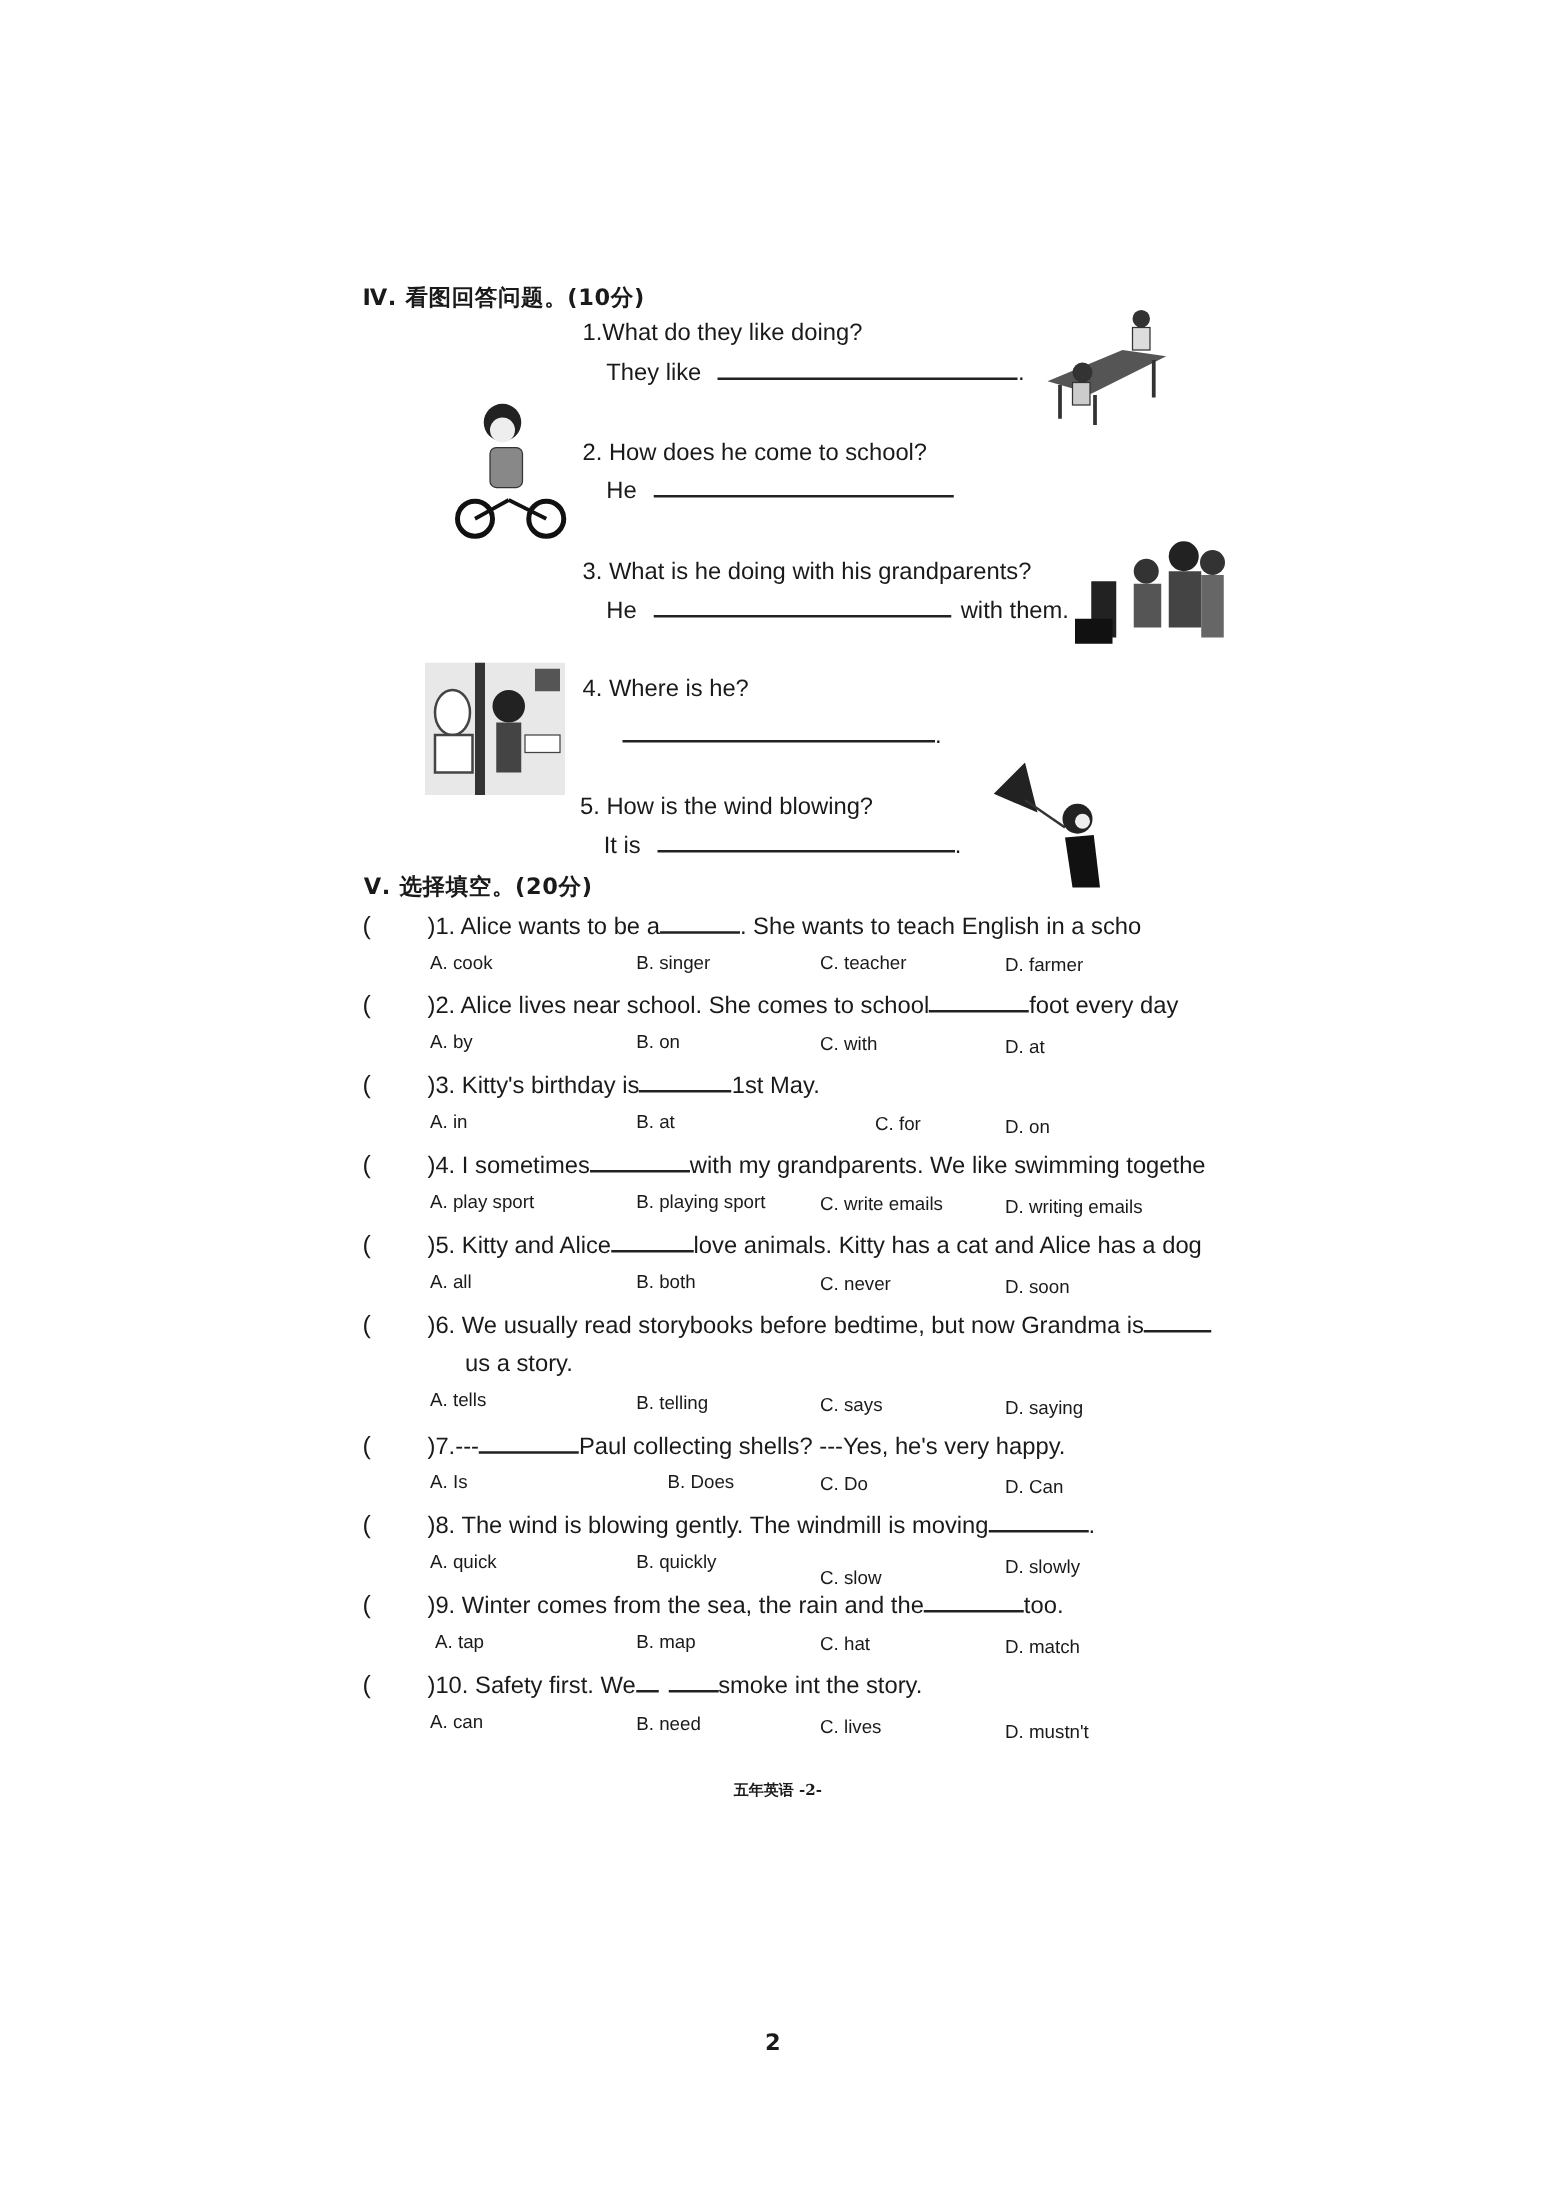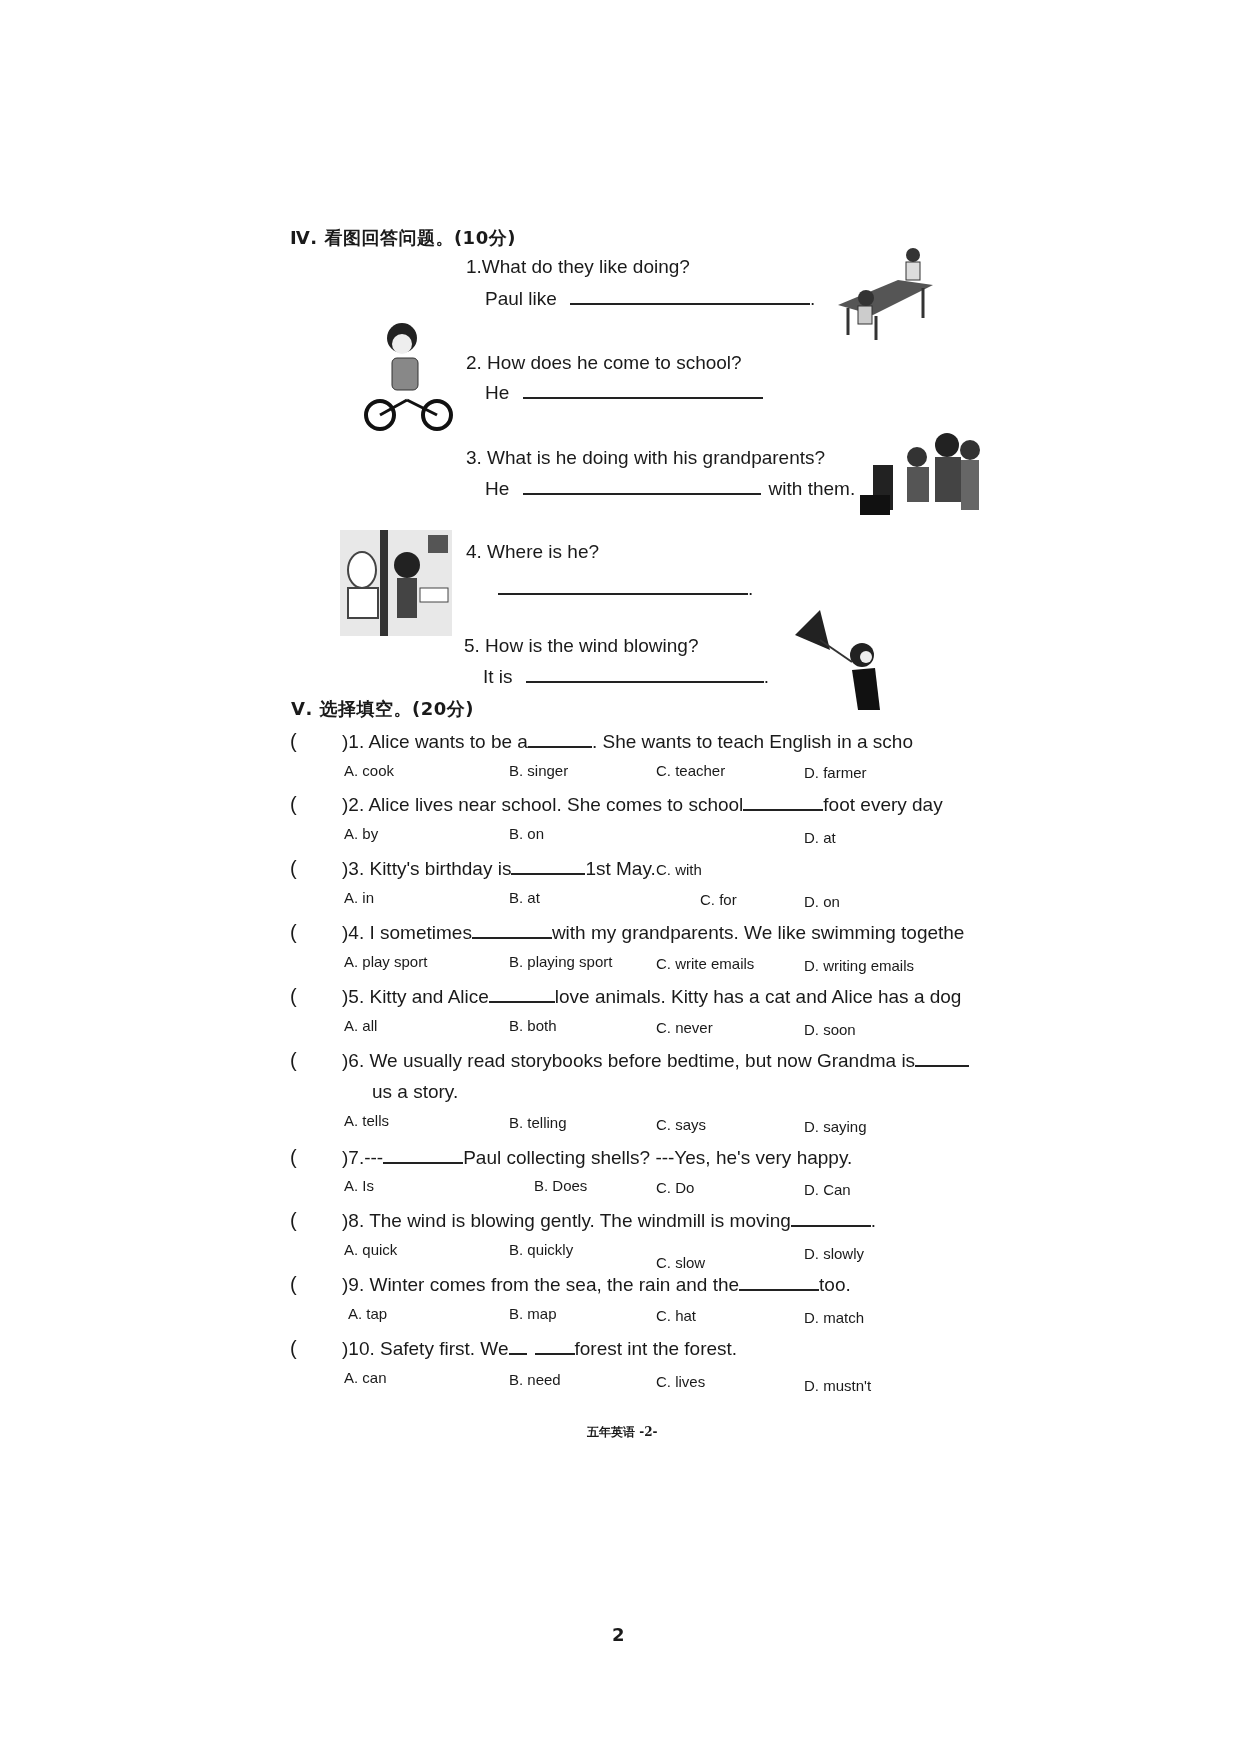--- a/index.html
+++ b/index.html
@@ -15,21 +15,21 @@
   .pagenum { font-family:"DejaVu Sans", sans-serif; font-weight:bold; font-size:18px; }
   .pic { position:absolute; }
 </style>
 </head>
 <body>
 
 <div class="abs section-title" style="left:290px; top:226px;">Ⅳ. 看图回答问题。(10分)</div>
 
 <div class="abs q" style="left:466px; top:256px;">1.What do they like doing?</div>
 <div class="abs q" style="left:485px; top:288px;">
-  <span>Paul like</span>
+  <span>They like</span>
   <span class="blank" style="width:240px; margin-left:8px;"></span><span>.</span>
 </div>
 
 <div class="abs q" style="left:466px; top:352px;">2. How does he come to school?</div>
 <div class="abs q" style="left:485px; top:382px;">
   <span>He</span>
   <span class="blank" style="width:240px; margin-left:8px;"></span>
 </div>
 
 <div class="abs q" style="left:466px; top:447px;">3. What is he doing with his grandparents?</div>
@@ -106,21 +106,21 @@
 <div class="abs q" style="left:342px; top:731px;"><span>)1.</span> <span>Alice wants to be a</span><span class="blank" style="width:64px;"></span><span>. She wants to teach English in a scho</span></div>
 <div class="abs opt" style="left:344px; top:762px;">A. cook</div>
 <div class="abs opt" style="left:509px; top:762px;">B. singer</div>
 <div class="abs opt" style="left:656px; top:762px;">C. teacher</div>
 <div class="abs opt" style="left:804px; top:764px;">D. farmer</div>
 
 <div class="abs paren" style="left:290px; top:793px;">(</div>
 <div class="abs q" style="left:342px; top:794px;"><span>)2.</span> <span>Alice lives near school. She comes to school</span><span class="blank" style="width:80px;"></span><span>foot every day</span></div>
 <div class="abs opt" style="left:344px; top:825px;">A. by</div>
 <div class="abs opt" style="left:509px; top:825px;">B. on</div>
-<div class="abs opt" style="left:656px; top:827px;margin-top:34px;">C. with</div>
+<div class="abs opt" style="left:656px; top:827px;">C. with</div>
 <div class="abs opt" style="left:804px; top:829px;">D. at</div>
 
 <div class="abs paren" style="left:290px; top:857px;">(</div>
 <div class="abs q" style="left:342px; top:858px;"><span>)3.</span> <span>Kitty's birthday is</span><span class="blank" style="width:74px;"></span><span>1st May.</span></div>
 <div class="abs opt" style="left:344px; top:889px;">A. in</div>
 <div class="abs opt" style="left:509px; top:889px;">B. at</div>
 <div class="abs opt" style="left:656px; top:891px;margin-left:44px;">C. for</div>
 <div class="abs opt" style="left:804px; top:893px;">D. on</div>
 
 <div class="abs paren" style="left:290px; top:921px;">(</div>
@@ -160,20 +160,20 @@
 <div class="abs opt" style="left:804px; top:1245px;">D. slowly</div>
 
 <div class="abs paren" style="left:290px; top:1273px;">(</div>
 <div class="abs q" style="left:342px; top:1274px;"><span>)9.</span> <span>Winter comes from the sea, the rain and the</span><span class="blank" style="width:80px;"></span><span>too.</span></div>
 <div class="abs opt" style="left:348px; top:1305px;">A. tap</div>
 <div class="abs opt" style="left:509px; top:1305px;">B. map</div>
 <div class="abs opt" style="left:656px; top:1307px;">C. hat</div>
 <div class="abs opt" style="left:804px; top:1309px;">D. match</div>
 
 <div class="abs paren" style="left:290px; top:1337px;">(</div>
-<div class="abs q" style="left:342px; top:1338px;"><span>)10.</span> <span>Safety first. We</span><span class="blank" style="width:18px; margin-right:8px;"></span><span class="blank" style="width:40px;"></span><span>forest int the forest.</span></div>
+<div class="abs q" style="left:342px; top:1338px;"><span>)10.</span> <span>Safety first. We</span><span class="blank" style="width:18px; margin-right:8px;"></span><span class="blank" style="width:40px;"></span><span>smoke int the story.</span></div>
 <div class="abs opt" style="left:344px; top:1369px;">A. can</div>
 <div class="abs opt" style="left:509px; top:1371px;">B. need</div>
 <div class="abs opt" style="left:656px; top:1373px;">C. lives</div>
 <div class="abs opt" style="left:804px; top:1377px;">D. mustn't</div>
 
 <div class="abs footer" style="left:587px; top:1424px;">五年英语 -2-</div>
 <div class="abs pagenum" style="left:612px; top:1624px;">2</div>
 
 </body></html>

